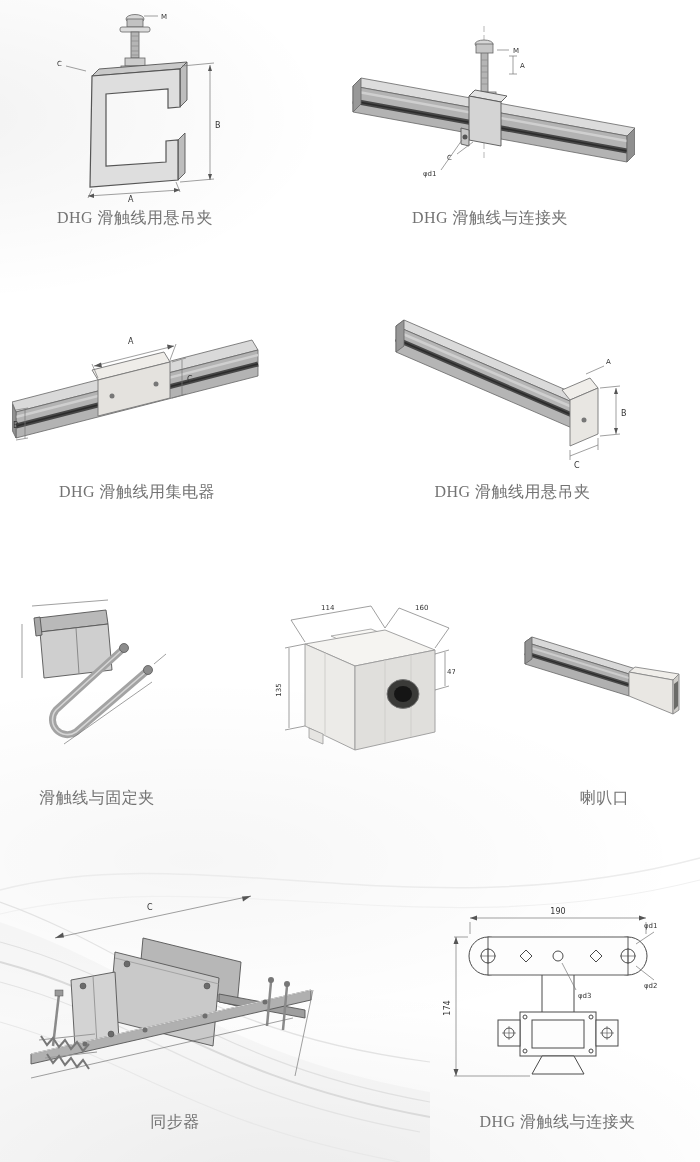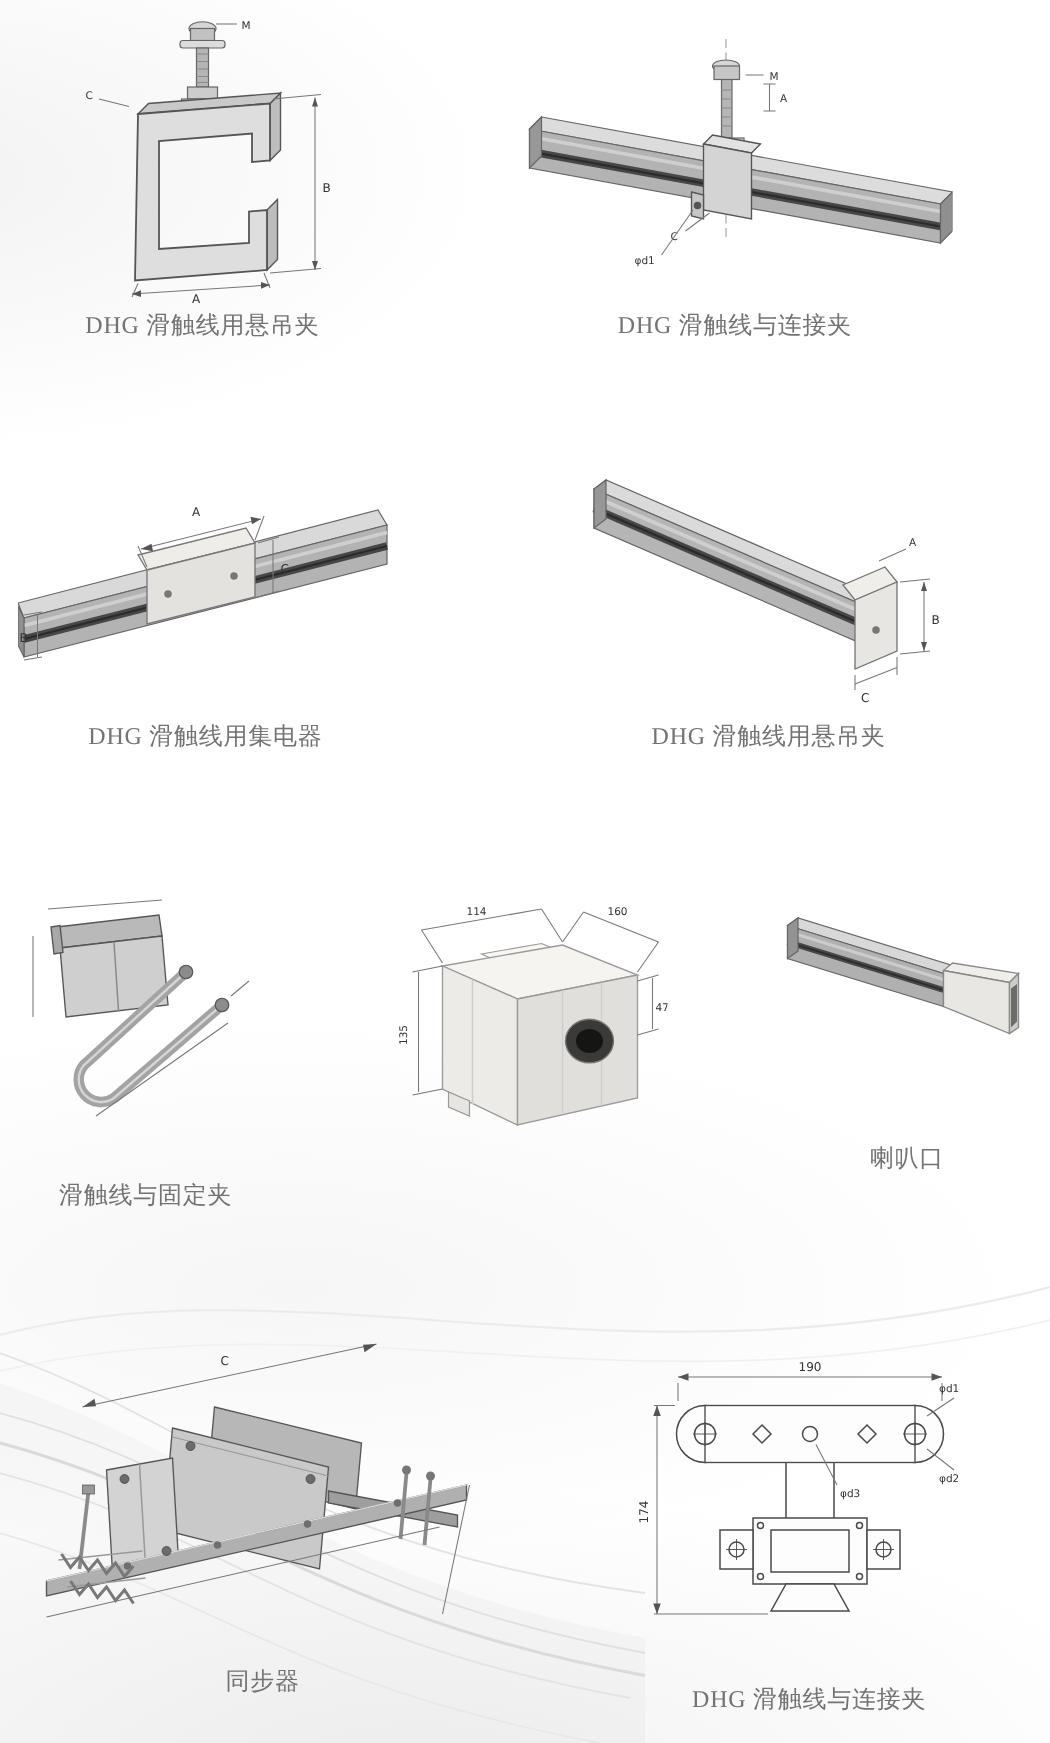--- a/index.html
+++ b/index.html
@@ -219,21 +219,21 @@
     <g>
       <line x1="20" y1="8" x2="96" y2="2" class="dimline"></line>
       <line x1="10" y1="26" x2="10" y2="80" class="dimline"></line>
       <line x1="142" y1="66" x2="154" y2="56" class="dimline"></line>
       <line x1="52" y1="146" x2="140" y2="84" class="dimline"></line>
     </g>
   </svg>
   <div class="caption">滑触线与固定夹</div>
 </div>
 
-<div class="product" style="left:255px;top:598px;width:190px;text-decoration:underline;">
+<div class="product" style="left:265px;top:598px;width:190px;text-decoration:underline;">
   <svg class="img" width="190" height="186" viewBox="0 0 190 186">
     <g>
       <polygon points="66,38 106,31 128,40 88,48" fill="#f8f7f4" stroke="#9a9a9a" stroke-width="0.8"></polygon>
       <polygon points="40,46 120,32 170,52 90,68" fill="#f5f4f1" stroke="#9a9a9a" stroke-width="0.9"></polygon>
       <polygon points="40,46 90,68 90,152 40,128" fill="#ecebe8" stroke="#9a9a9a" stroke-width="0.9"></polygon>
       <polygon points="90,68 170,52 170,134 90,152" fill="#e0dfdc" stroke="#9a9a9a" stroke-width="0.9"></polygon>
       <line x1="60" y1="55" x2="60" y2="138" stroke="#cfcecb" stroke-width="1"></line>
       <line x1="120" y1="62" x2="120" y2="144" stroke="#cfcecb" stroke-width="1"></line>
       <line x1="146" y1="57" x2="146" y2="139" stroke="#cfcecb" stroke-width="1"></line>
       <polygon points="44,130 58,136 58,146 44,140" fill="#e6e5e2" stroke="#9a9a9a" stroke-width="0.8"></polygon>
@@ -254,21 +254,21 @@
       <line x1="24" y1="50" x2="24" y2="130" class="dimline"></line>
       <text class="dim" transform="rotate(-90 16 92)" x="16" y="92" text-anchor="middle">135</text>
       <line x1="170" y1="56" x2="184" y2="52" class="dimline"></line>
       <line x1="170" y1="92" x2="184" y2="88" class="dimline"></line>
       <line x1="180" y1="54" x2="180" y2="88" class="dimline"></line>
       <text class="dim" x="182" y="76">47</text>
     </g>
   </svg>
 </div>
 
-<div class="product" style="left:517px;top:573px;width:175px;">
+<div class="product" style="left:517px;top:598px;width:175px;">
   <svg class="img" width="175" height="186" viewBox="0 0 175 186">
     <g>
       <polygon points="8,44 112,76 119,71 15,39" fill="#d8d8d8" stroke="#666" stroke-width="0.8"></polygon>
       <polygon points="8,44 112,76 112,98 8,66" fill="#b0b0b0" stroke="#666" stroke-width="0.8"></polygon>
       <line x1="8" y1="48" x2="112" y2="80" stroke="#cccccc" stroke-width="2"></line>
       <line x1="8" y1="55" x2="112" y2="87" stroke="#474747" stroke-width="4"></line>
       <line x1="8" y1="55" x2="112" y2="87" stroke="#2b2b2b" stroke-width="1.2"></line>
       <polygon points="8,44 15,39 15,61 8,66" fill="#939393" stroke="#666" stroke-width="0.8"></polygon>
     </g>
     <g>
@@ -320,21 +320,21 @@
       <path d="M22,168 l6,9 l6,-7 l6,9 l6,-7 l6,9 l6,-7 l6,9" stroke="#787878" stroke-width="2" fill="none"></path>
     </g>
     <g>
       <line x1="6" y1="192" x2="268" y2="132" class="dimline"></line>
       <line x1="288" y1="104" x2="270" y2="190" class="dimline"></line>
     </g>
   </svg>
   <div class="caption">同步器</div>
 </div>
 
-<div class="product" style="left:422px;top:886px;width:235px;gap:12px;">
+<div class="product" style="left:440px;top:886px;width:235px;">
   <svg class="img" width="235" height="222" viewBox="0 0 235 222">
     <g stroke="#4a4a4a" stroke-width="1" fill="none">
       <circle cx="48" cy="70" r="19" fill="#fdfdfd"></circle>
       <circle cx="188" cy="70" r="19" fill="#fdfdfd"></circle>
       <rect x="48" y="51" width="140" height="38" fill="#fdfdfd" stroke-width="0.9"></rect>
       <circle cx="48" cy="70" r="7"></circle>
       <line x1="40" y1="70" x2="56" y2="70" stroke-width="0.6"></line>
       <line x1="48" y1="62" x2="48" y2="78" stroke-width="0.6"></line>
       <circle cx="188" cy="70" r="7"></circle>
       <line x1="180" y1="70" x2="196" y2="70" stroke-width="0.6"></line>

